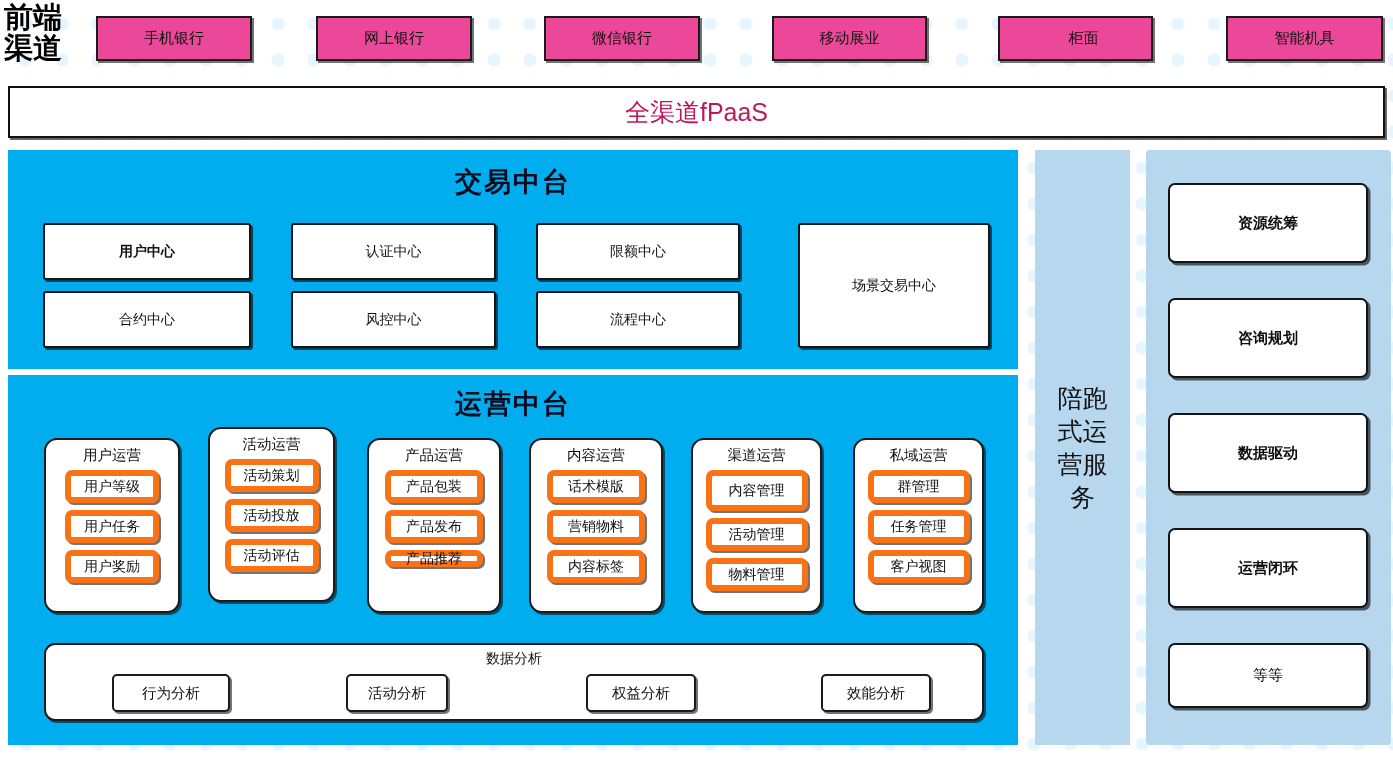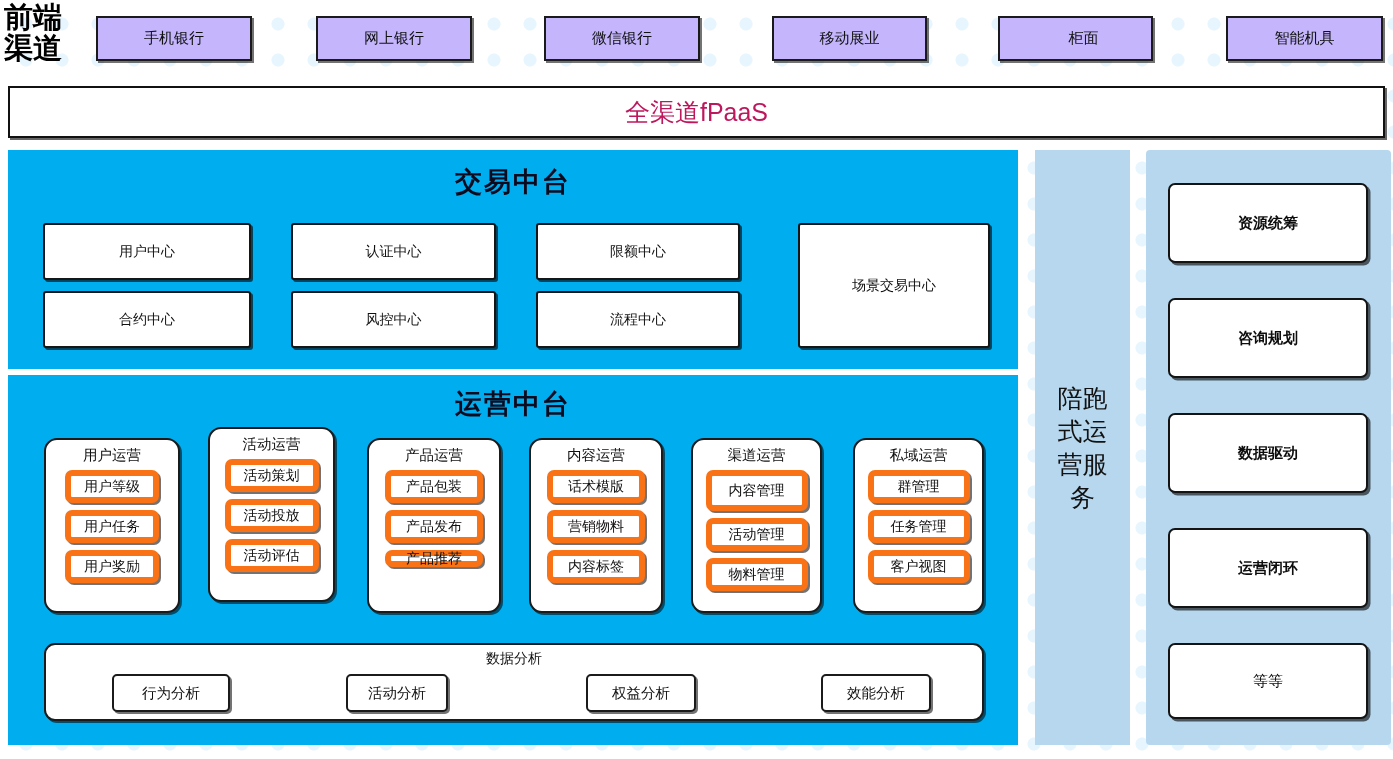--- a/index.html
+++ b/index.html
@@ -22,21 +22,21 @@
     background-position: 8px 6px;
     z-index: 0;
     pointer-events: none;
   }
 
   #canvas { position: absolute; inset: 0; z-index: 1; }
 
   
   .wbox {
     position: absolute;
-    background: #c4b5fd;
+    background: #ec4899;
     border: 2px solid #1a1a1a;
     display: flex;
     align-items: center;
     justify-content: center;
     text-align: center;
     color: #111111;
     box-shadow: 2px 2px 0 rgba(0,0,0,0.55);
   }
 
   
@@ -210,21 +210,21 @@
   <div class="wbox channel-box" style="left:544px;width:156px;">微信银行</div>
   <div class="wbox channel-box" style="left:772px;width:155px;">移动展业</div>
   <div class="wbox channel-box" style="left:998px;width:155px;padding-left:16px;">柜面</div>
   <div class="wbox channel-box" style="left:1226px;width:157px;">智能机具</div>
 
   <div id="omni-bar">全渠道fPaaS</div>
 
   <div class="blue-panel" style="left:8px;top:150px;width:1010px;height:219px;">
     <div class="panel-title" style="top:14px;">交易中台</div>
 
-    <div class="tx-card" style="left:35px;top:73px;width:208px;height:57px;">用户中心</div>
+    <div class="tx-card" style="left:35px;top:73px;width:208px;height:57px;font-weight:bold;">用户中心</div>
     <div class="tx-card" style="left:283px;top:73px;width:205px;height:57px;">认证中心</div>
     <div class="tx-card" style="left:528px;top:73px;width:204px;height:57px;">限额中心</div>
 
     <div class="tx-card" style="left:35px;top:141px;width:208px;height:57px;">合约中心</div>
     <div class="tx-card" style="left:283px;top:141px;width:205px;height:57px;">风控中心</div>
     <div class="tx-card" style="left:528px;top:141px;width:204px;height:57px;">流程中心</div>
 
     <div class="tx-card" style="left:790px;top:73px;width:192px;height:125px;">场景交易中心</div>
   </div>
 
@@ -284,16 +284,16 @@
 
   <div id="service-column" style="left:1035px;top:150px;width:95px;height:595px;">
     <div id="service-column-label">陪跑式运营服务</div>
   </div>
 
   <div id="right-sidebar" style="left:1146px;top:150px;width:245px;height:595px;">
     <div class="side-card bold" style="top:33px;height:80px;">资源统筹</div>
     <div class="side-card bold" style="top:148px;height:80px;">咨询规划</div>
     <div class="side-card bold" style="top:263px;height:80px;">数据驱动</div>
     <div class="side-card bold" style="top:378px;height:80px;">运营闭环</div>
-    <div class="side-card" style="top:493px;height:76px;text-align:right;">等等</div>
+    <div class="side-card" style="top:493px;height:65px;text-align:right;">等等</div>
   </div>
 
 </div>
 
 </body></html>

